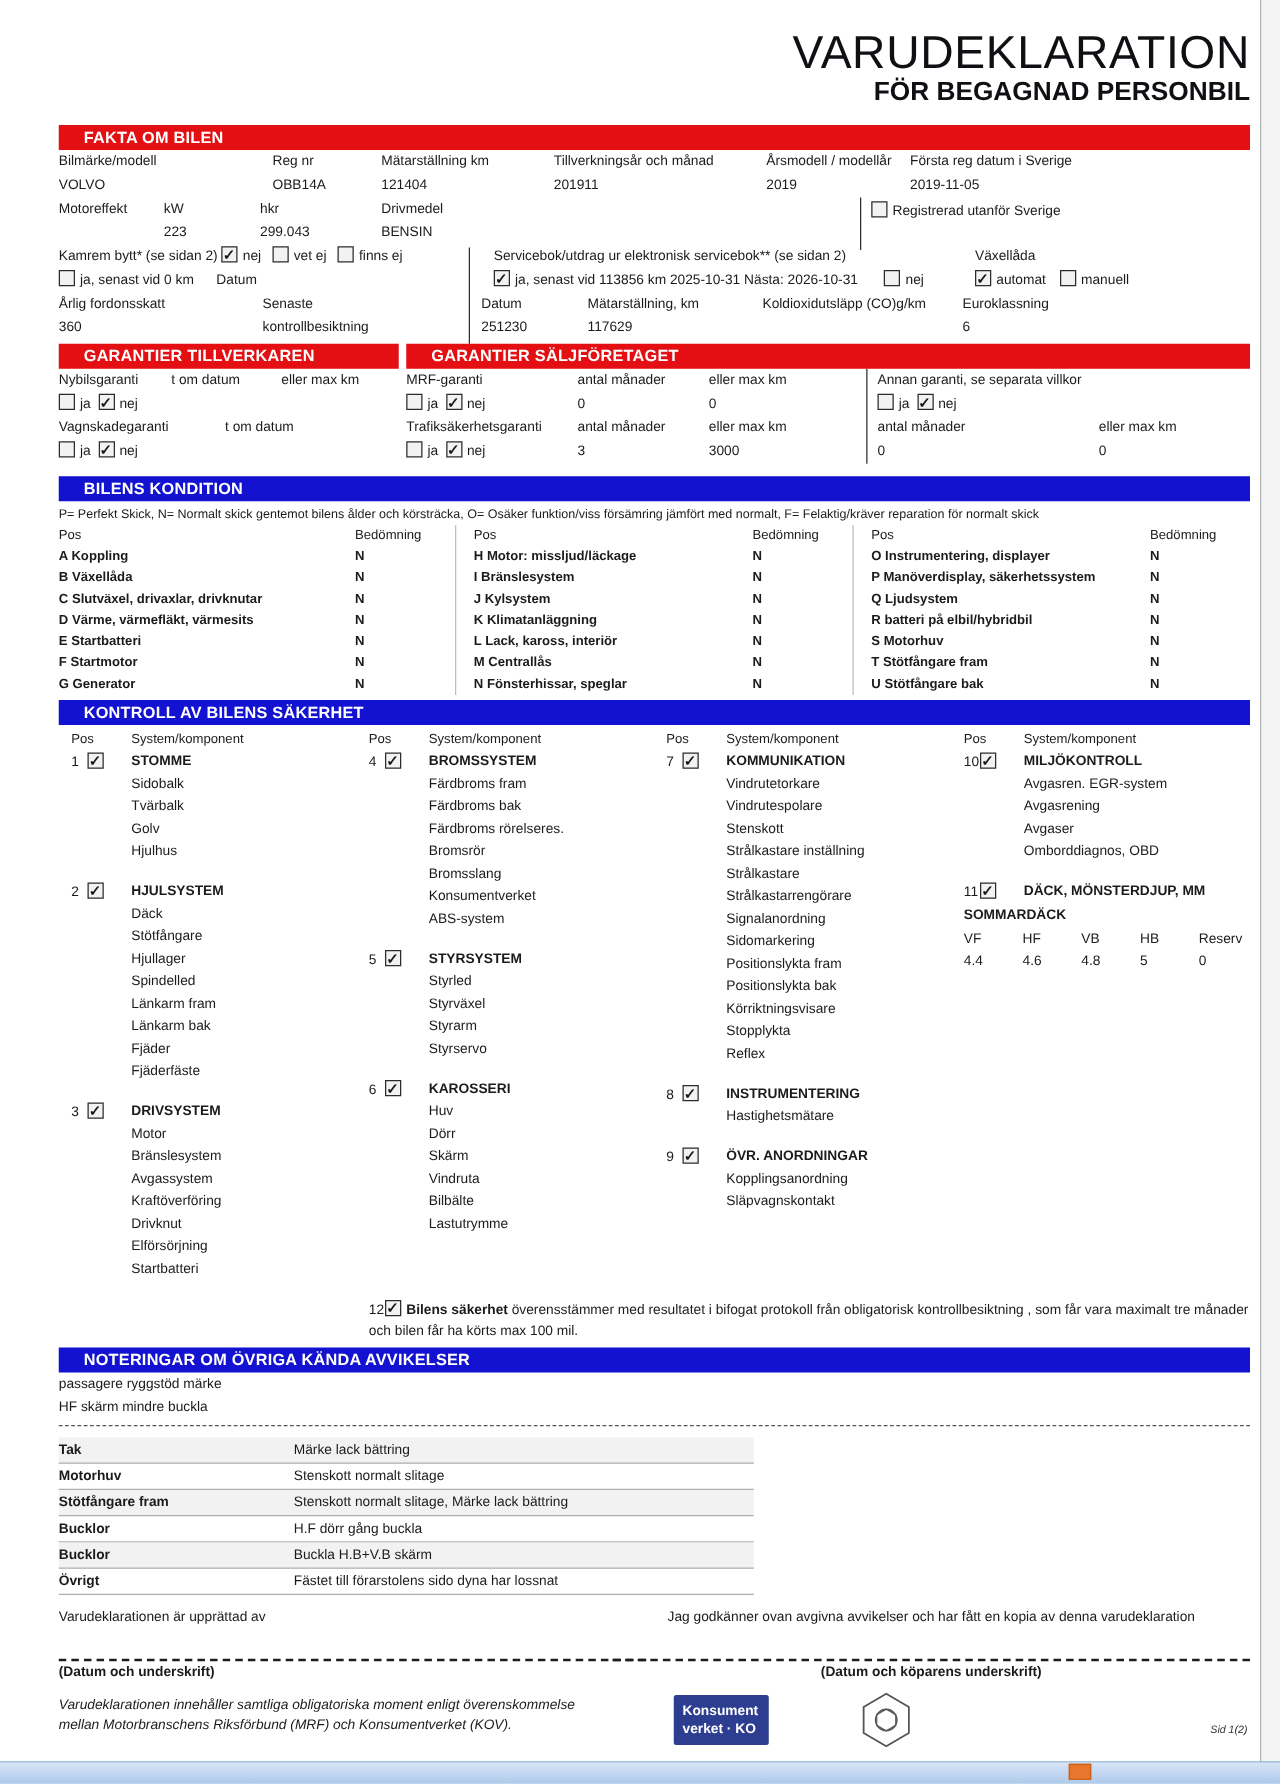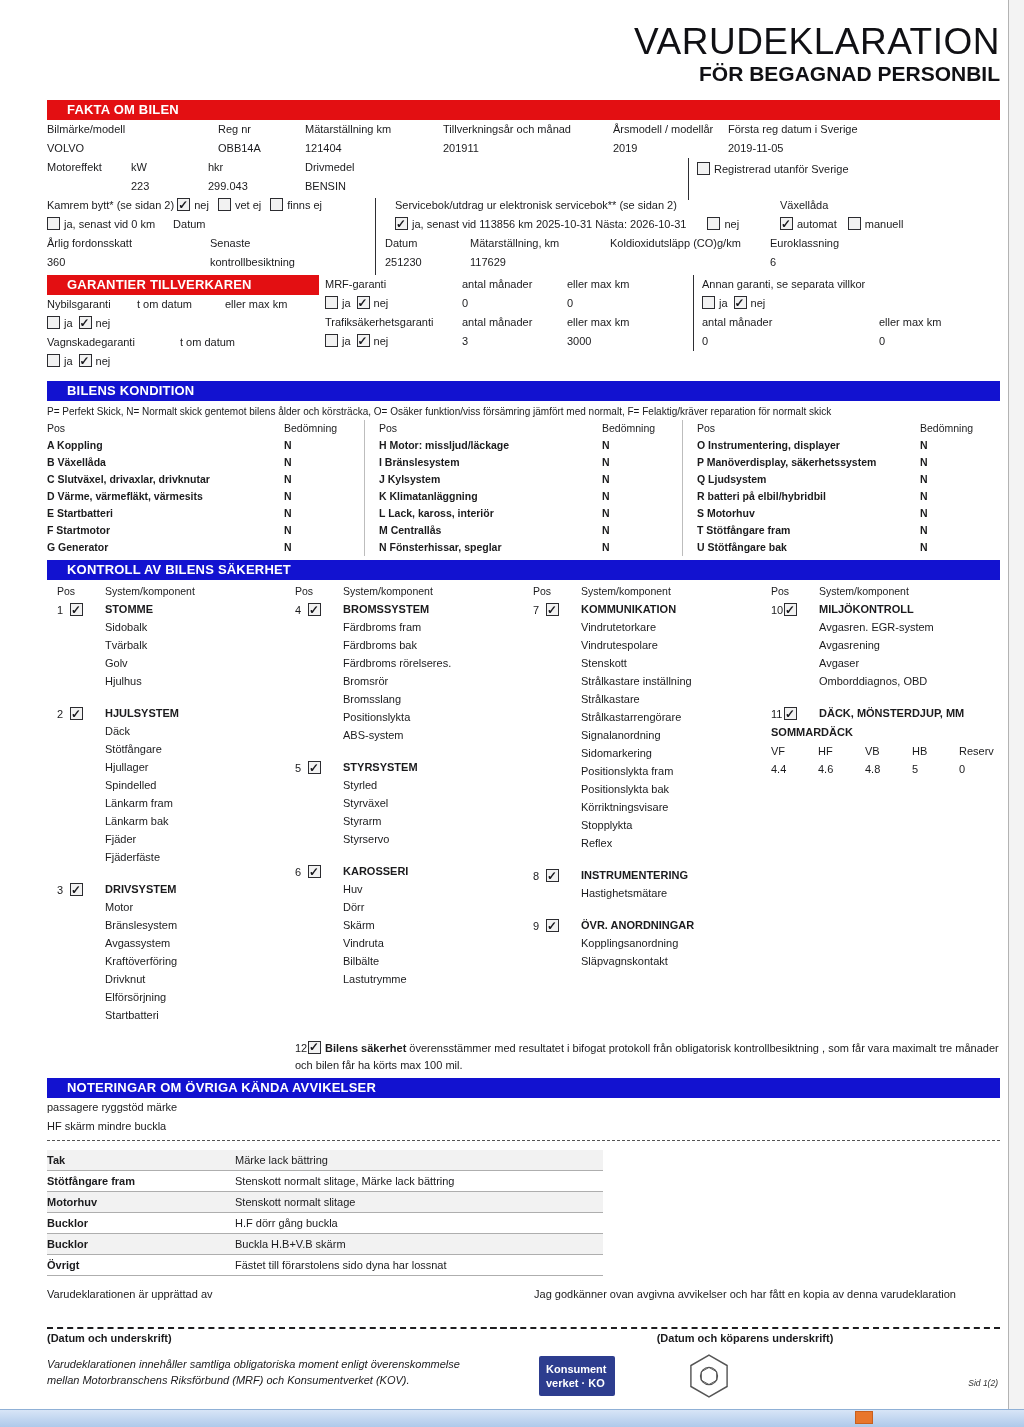--- a/index.html
+++ b/index.html
@@ -206,20 +206,21 @@
 
   <div class="gar-sect">
     <div class="gar-left">
       <div class="bar red">GARANTIER TILLVERKAREN</div>
       <div class="line"><span class="gcell g90">Nybilsgaranti</span><span class="gcell g88">t om datum</span><span class="gcell">eller max km</span></div>
       <div class="line"><span class="cb"></span><span>ja</span><span class="cb checked" style="margin-left:6px"></span><span>nej</span></div>
       <div class="line"><span class="gcell g133">Vagnskadegaranti</span><span class="gcell">t om datum</span></div>
       <div class="line"><span class="cb"></span><span>ja</span><span class="cb checked" style="margin-left:6px"></span><span>nej</span></div>
     </div>
     <div class="gar-right">
+      <div class="bar red">GARANTIER SÄLJFÖRETAGET</div>
       <div class="gar-body">
         <div class="gar-main">
           <div class="line"><span class="gcell g137">MRF-garanti</span><span class="gcell g105">antal månader</span><span class="gcell">eller max km</span></div>
           <div class="line"><span class="gcell g137"><span class="cb"></span><span>ja</span><span class="cb checked" style="margin-left:6px"></span><span>nej</span></span><span class="gcell g105">0</span><span class="gcell">0</span></div>
           <div class="line"><span class="gcell g137">Trafiksäkerhetsgaranti</span><span class="gcell g105">antal månader</span><span class="gcell">eller max km</span></div>
           <div class="line"><span class="gcell g137"><span class="cb"></span><span>ja</span><span class="cb checked" style="margin-left:6px"></span><span>nej</span></span><span class="gcell g105">3</span><span class="gcell">3000</span></div>
         </div>
         <div class="gar-annan">
           <div class="line">Annan garanti, se separata villkor</div>
           <div class="line"><span class="cb"></span><span>ja</span><span class="cb checked" style="margin-left:6px"></span><span>nej</span></div>
@@ -408,21 +409,21 @@
               <div class="kgrouphead">
                 <span class="kpos"><span class="knum">4</span><span class="cb checked"></span></span>
                 <span class="ktitle">BROMSSYSTEM</span>
               </div>
               <div>
                 <div class="kitem">Färdbroms fram</div>
                 <div class="kitem">Färdbroms bak</div>
                 <div class="kitem">Färdbroms rörelseres.</div>
                 <div class="kitem">Bromsrör</div>
                 <div class="kitem">Bromsslang</div>
-                <div class="kitem">Positionslykta</div>
+                <div class="kitem">Konsumentverket</div>
                 <div class="kitem">ABS-system</div>
               </div>
             </div>
             <div class="kgroup">
               <div class="kgrouphead">
                 <span class="kpos"><span class="knum">5</span><span class="cb checked"></span></span>
                 <span class="ktitle">STYRSYSTEM</span>
               </div>
               <div>
                 <div class="kitem">Styrled</div>
@@ -550,26 +551,26 @@
     <div class="dash"></div>
   </div>
 
   <div class="avvik">
 
   <div class="avvik-row">
           <span class="al">Tak</span>
           <span class="av">Märke lack bättring</span>
         </div>
         <div class="avvik-row">
+          <span class="al">Motorhuv</span>
+          <span class="av">Stenskott normalt slitage</span>
+        </div>
+        <div class="avvik-row">
           <span class="al">Stötfångare fram</span>
           <span class="av">Stenskott normalt slitage, Märke lack bättring</span>
-        </div>
-        <div class="avvik-row">
-          <span class="al">Motorhuv</span>
-          <span class="av">Stenskott normalt slitage</span>
         </div>
         <div class="avvik-row">
           <span class="al">Bucklor</span>
           <span class="av">H.F dörr gång buckla</span>
         </div>
         <div class="avvik-row">
           <span class="al">Bucklor</span>
           <span class="av">Buckla H.B+V.B skärm</span>
         </div>
         <div class="avvik-row">

